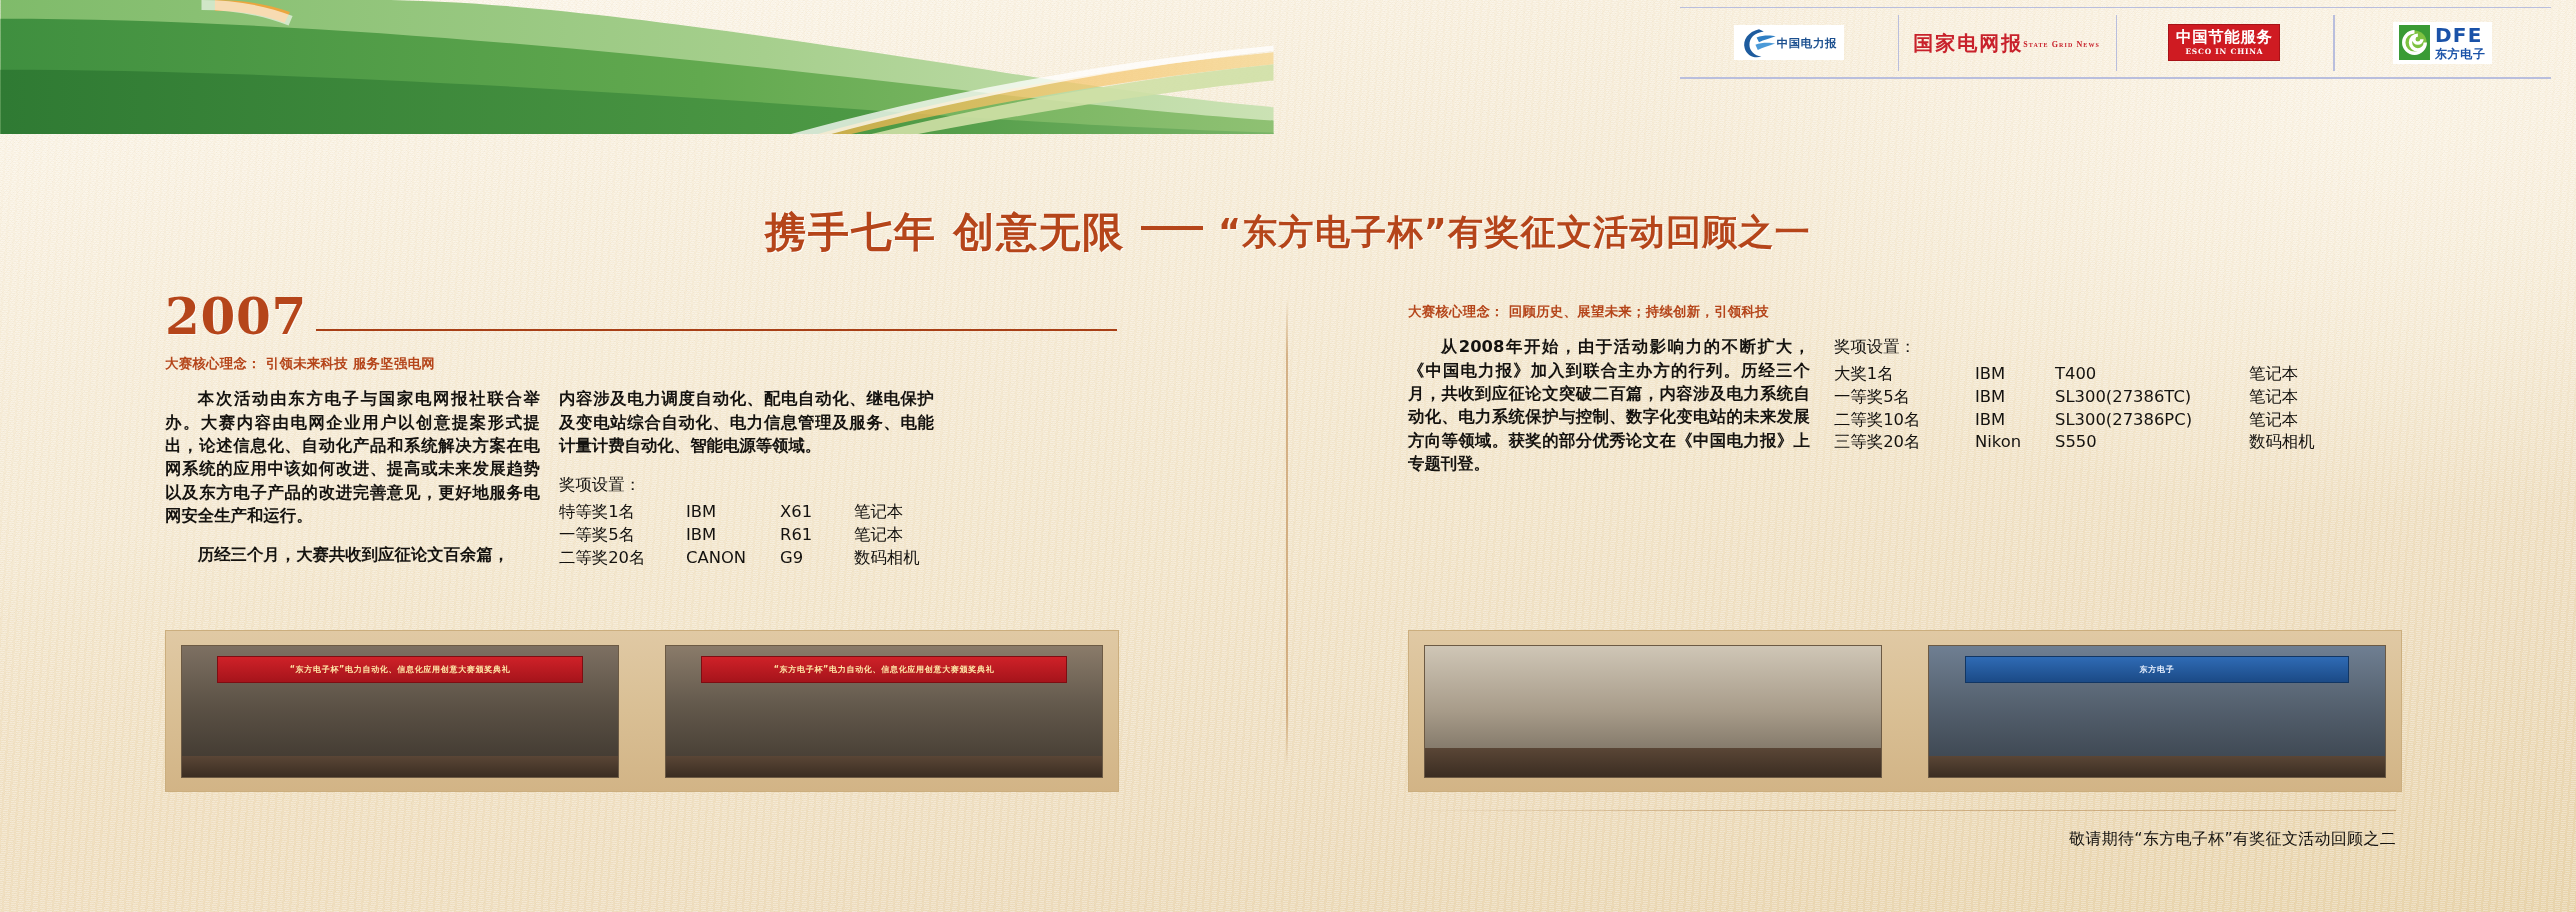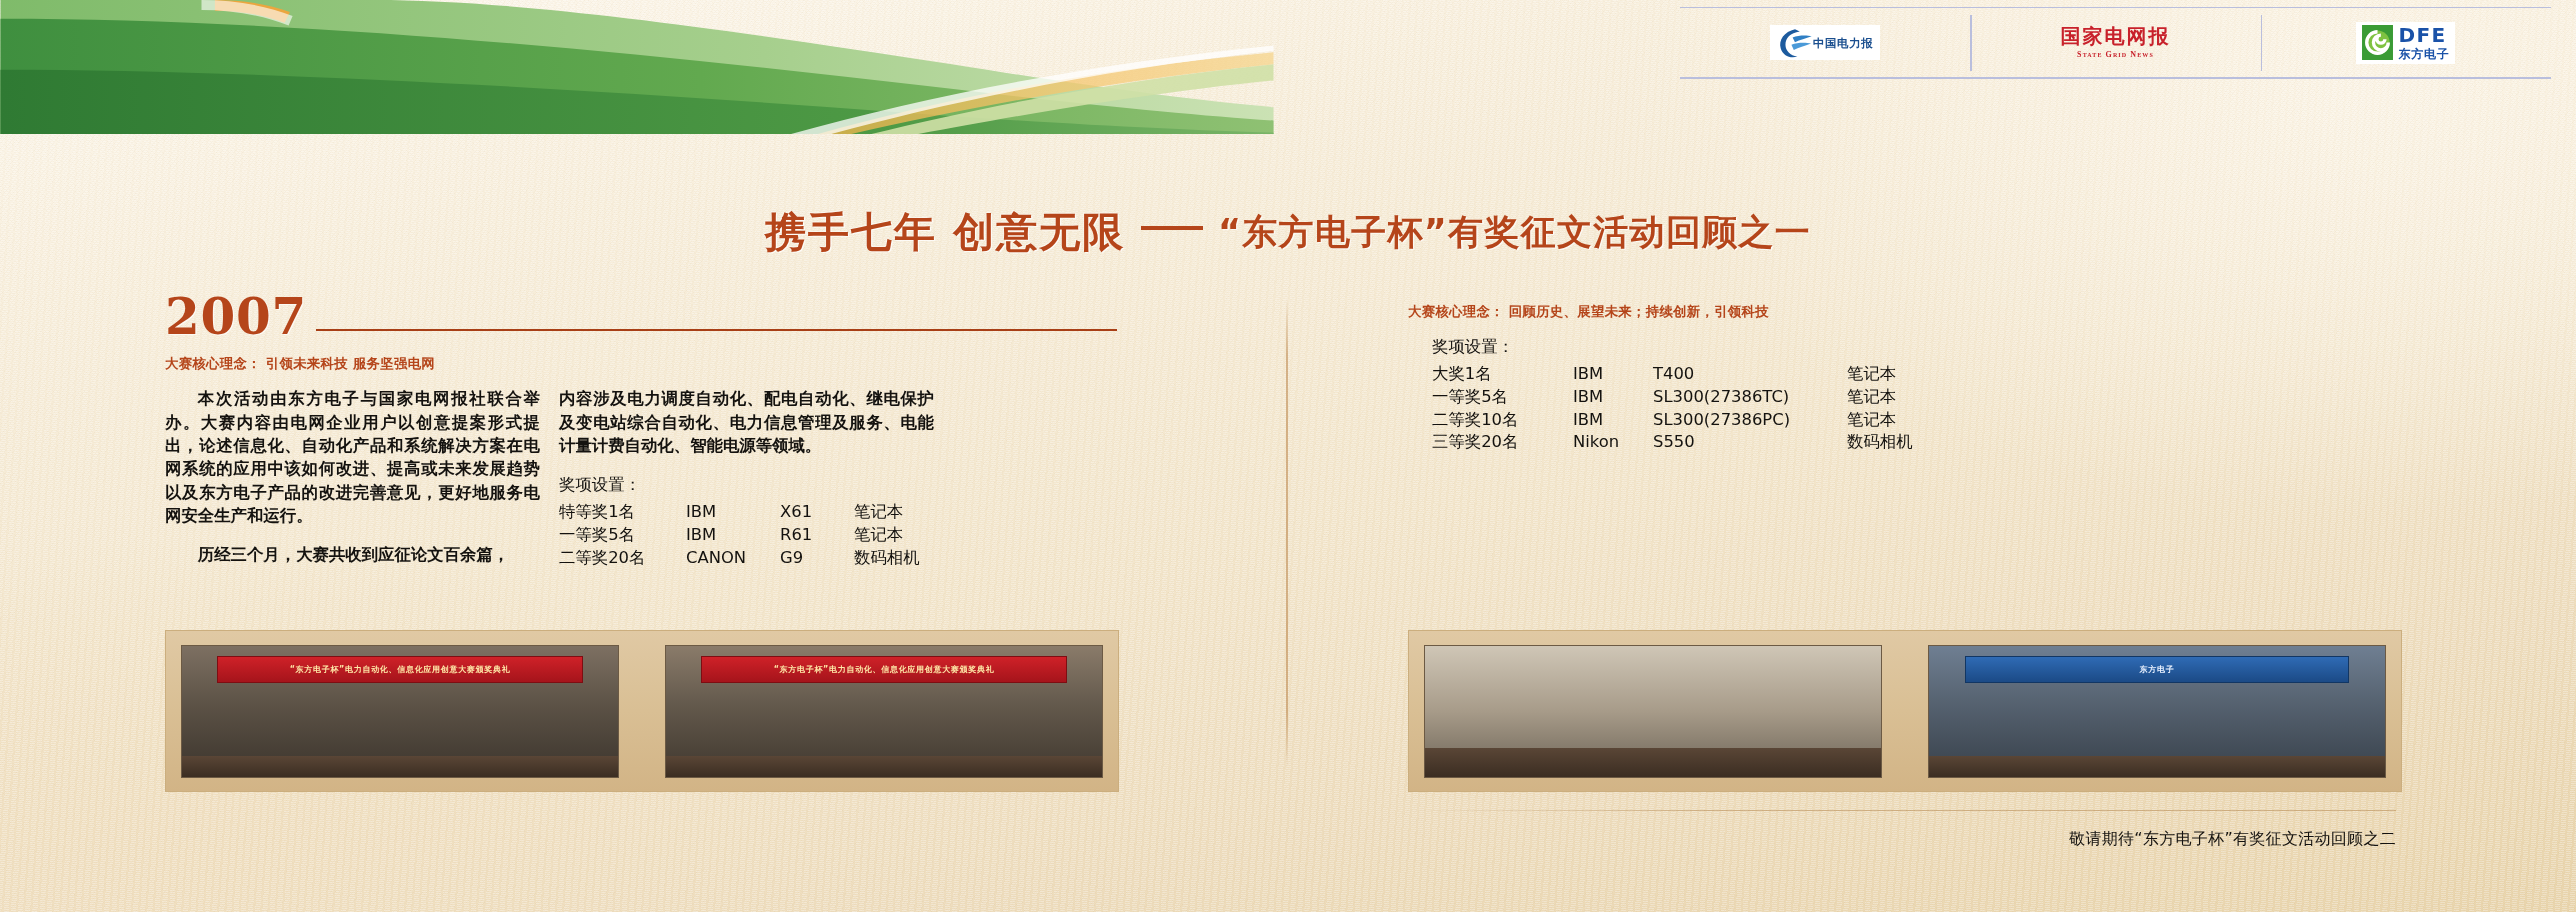--- a/index.html
+++ b/index.html
@@ -45,21 +45,21 @@
   }
   .logo-cell + .logo-cell:before{
     content:"";position:absolute;left:0;top:8px;bottom:8px;width:1.3px;background:#b9bedd;
   }
   .logo-box{display:flex;align-items:center;justify-content:center;}
 
   .cepn{background:#fff;padding:2.7px 6.7px 1.3px;display:flex;flex-direction:row;align-items:center;}
   .cepn .mark{width:36px;height:31px;}
   .cepn .nm{font-size:11.4px;color:#1b4f8f;font-weight:bold;letter-spacing:0.7px;line-height:1;margin-top:1.3px;}
 
-  .sgn{display:flex;flex-direction:column;align-items:center;}
+  .sgn{display:flex;flex-direction:row;align-items:center;}
   .sgn .cn{font-size:20px;color:#c8212b;font-weight:bold;letter-spacing:2px;line-height:1;
            font-family:"DejaVu Serif","Liberation Serif",serif;}
   .sgn .en{font-size:8px;color:#c8212b;letter-spacing:1.1px;margin-top:3.4px;
            font-family:Liberation Serif, serif;font-variant:small-caps;font-weight:bold;}
 
   .esco{background:#cf1b22;padding:4.7px 6.7px 4px;display:flex;flex-direction:column;align-items:center;
         border:0.7px solid #a81217;}
   .esco .cn{font-size:15.4px;color:#fff;font-weight:bold;letter-spacing:0.7px;line-height:1;}
   .esco .en{font-size:7.4px;color:#fff;letter-spacing:0.8px;margin-top:2px;
             font-family:"DejaVu Serif","Liberation Serif",serif;font-weight:bold;}
@@ -237,20 +237,26 @@
       </div>
     </div>
 
     <div class="logo-cell">
       <div class="logo-box sgn">
         <div class="cn">国家电网报</div>
         <div class="en">State Grid News</div>
       </div>
     </div>
 
+    <div class="logo-cell">
+      <div class="logo-box esco">
+        <div class="cn">中国节能服务</div>
+        <div class="en">ESCO IN CHINA</div>
+      </div>
+    </div>
 
     <div class="logo-cell">
       <div class="logo-box dfe">
         <svg class="swirl" viewBox="0 0 46 52">
           <rect x="0" y="0" width="46" height="52" fill="#3a9b35"></rect>
           <circle cx="23" cy="26" r="18" fill="#7ec241"></circle>
           <path d="M23 10 a16 16 0 1 0 16 16 a11 11 0 1 1 -11 -11 a6 6 0 1 0 6 6" fill="none" stroke="#ffffff" stroke-width="5"></path>
         </svg>
         <div class="txt">
           <div class="ab">DFE</div>
@@ -304,20 +310,23 @@
             </tr>
           </tbody>
         </table>
       </div>
     </div>
   </div>
 
   <div class="panel" id="panel-2008">
     <div class="concept">大赛核心理念： 回顾历史、展望未来；持续创新，引领科技</div>
     <div class="cols">
+      <div class="col-text col-left">
+        <p>从2008年开始，由于活动影响力的不断扩大，《中国电力报》加入到联合主办方的行列。历经三个月，共收到应征论文突破二百篇，内容涉及电力系统自动化、电力系统保护与控制、数字化变电站的未来发展方向等领域。获奖的部分优秀论文在《中国电力报》上专题刊登。</p>
+      </div>
       <div class="col-text col-right">
         <div class="awards-title">奖项设置：</div>
         <table class="awards">
           <tbody>
             <tr>
               <td class="c0">大奖1名</td>
               <td class="c1">IBM</td>
               <td class="c2">T400</td>
               <td class="c3">笔记本</td>
             </tr>

